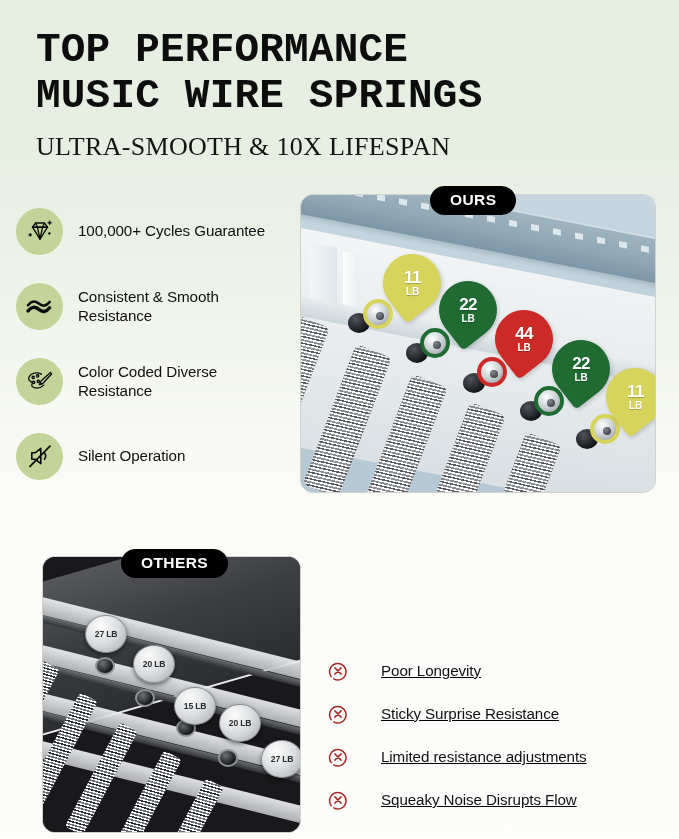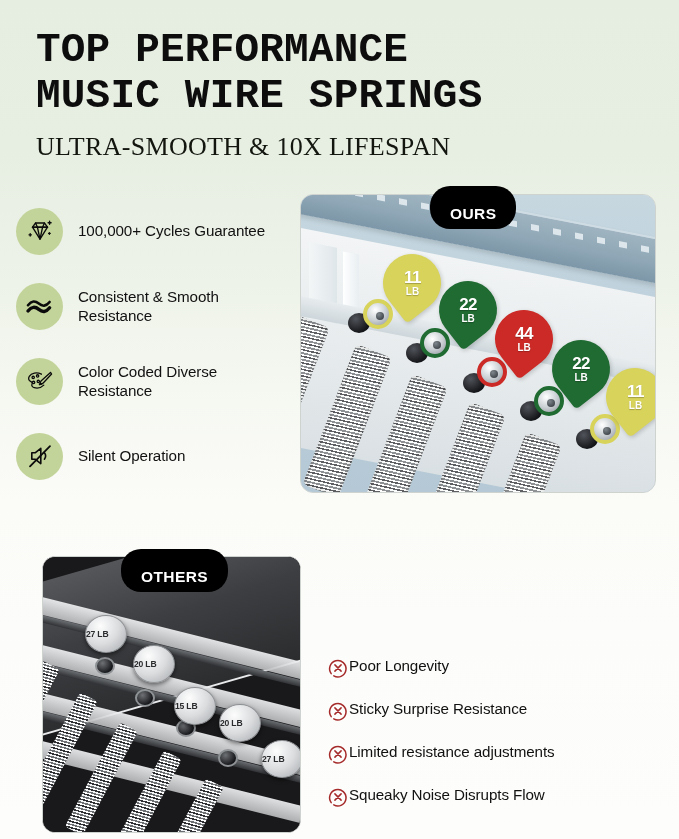--- a/index.html
+++ b/index.html
@@ -78,21 +78,21 @@
 
   .badge {
     position: absolute;
     z-index: 8;
     background: #000;
     color: #fff;
     border-radius: 20px;
     font-size: 15.5px;
     font-weight: bold;
     letter-spacing: 0.4px;
-    padding: 20px 20px 7px;
+    padding: 6px 20px 7px;
     line-height: 1;
     white-space: nowrap;
   }
   .badge-ours { left: 430px; top: 186px; }
   .badge-others { left: 121px; top: 549px; }
 
   
   .ours-scene { position: absolute; inset: 0; }
   .ours-bg {
     position: absolute; inset: 0;
@@ -206,21 +206,21 @@
     background: repeating-linear-gradient(168deg,
       #2e3033 0 1.5px, #f2f3f4 1.5px 3px, #6c6f72 3px 4.6px, #fdfdfd 4.6px 6px);
     transform-origin: top center;
     border-radius: 4px;
   }
   .oth-tag {
     position:absolute; width:42px; height:38px; border-radius:50%;
     background: radial-gradient(circle at 36% 28%, #fdfdfd 0%, #dadcde 50%, #a5a8ab 100%);
     border:1px solid #8e9194;
     z-index:6;
-    display:flex; align-items:center; justify-content:flex-start;
+    display:flex; align-items:center; justify-content:center;
     box-shadow: 0 2px 4px rgba(0,0,0,.5);
   }
   .oth-tag span { font-size:8.6px; font-weight:bold; color:#2a2c2e; letter-spacing:-0.2px; }
   .oth-knob {
     position:absolute; width:20px; height:18px; border-radius:50%;
     background: radial-gradient(circle at 35% 30%, #6e7175 0%, #151619 72%);
     border:2px solid #8f9295;
     z-index:5;
   }
 
@@ -233,23 +233,24 @@
     font-size: 31px;
     line-height: 35px;
     letter-spacing: 0.2px;
     color: #0d0d0d;
   }
   .cons-list {
     position: absolute; left: 327px; top: 657px;
     width: 345px;
   }
   .con-row {
-    display:flex; align-items:flex-start; gap: 0;
+    display:flex; align-items:center; gap: 32px;
     height: 27px;
     margin-bottom: 16px;
+    text-decoration: underline;
   }
   .con-icon { flex:0 0 auto; width:22px; height:22px; }
   .con-label { font-size: 15.2px; color:#111; letter-spacing:-0.1px; }
 </style>
 </head>
 <body>
 
 <div class="page">
 
   <div class="headline">

